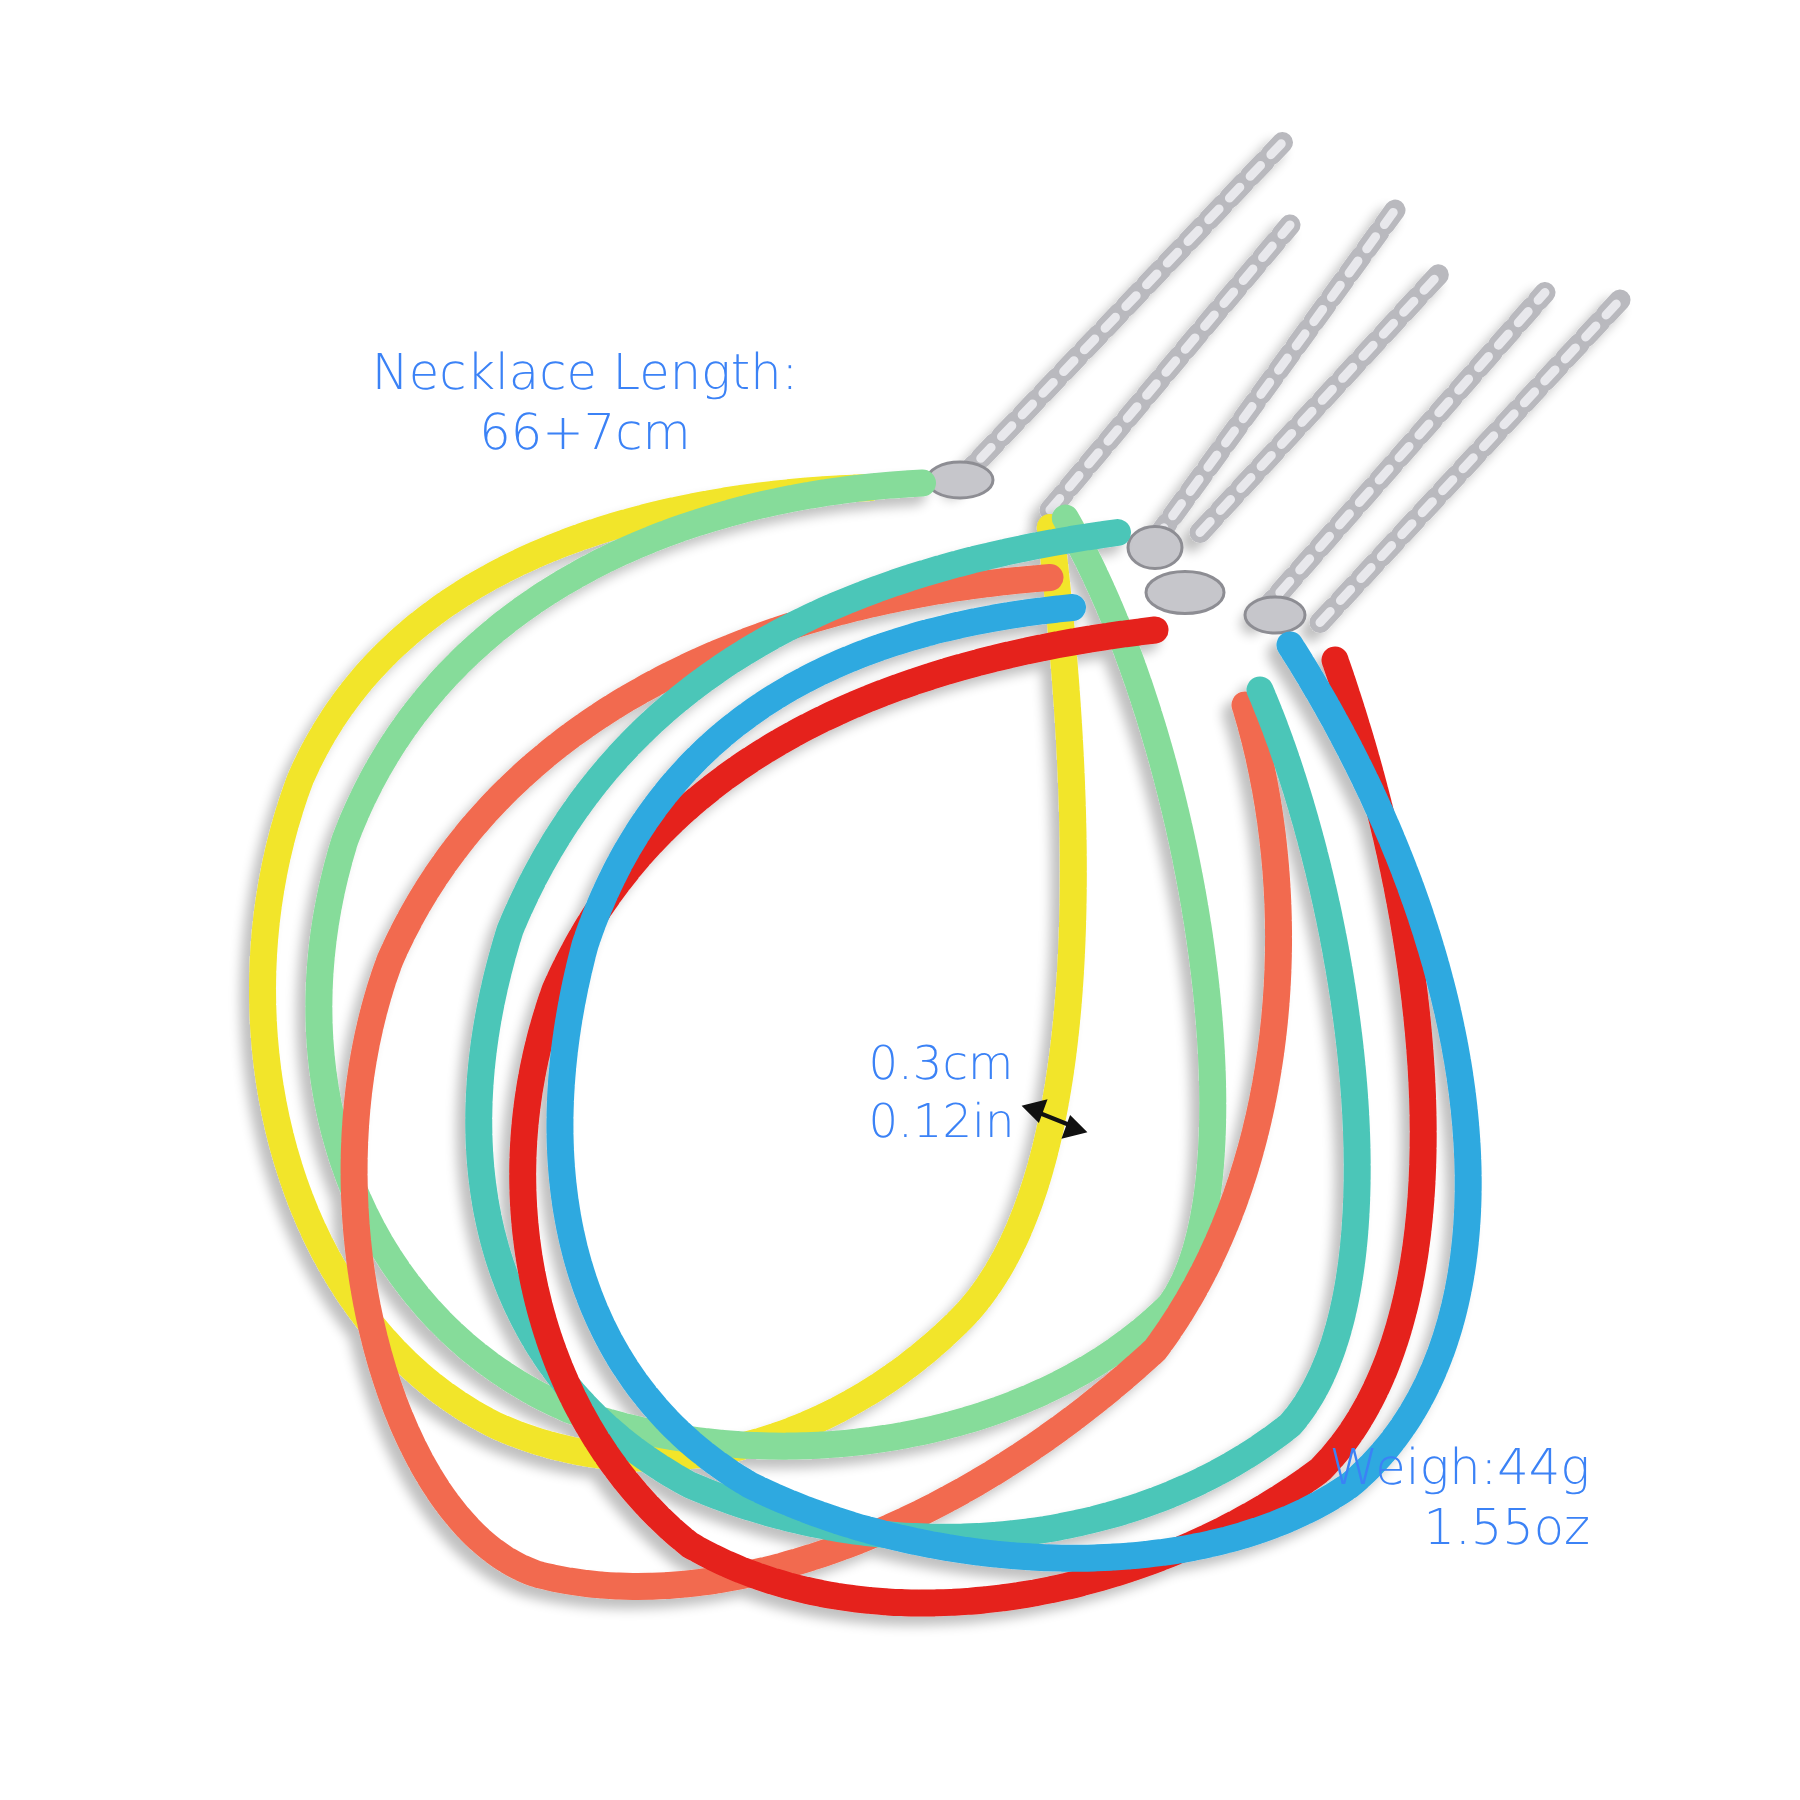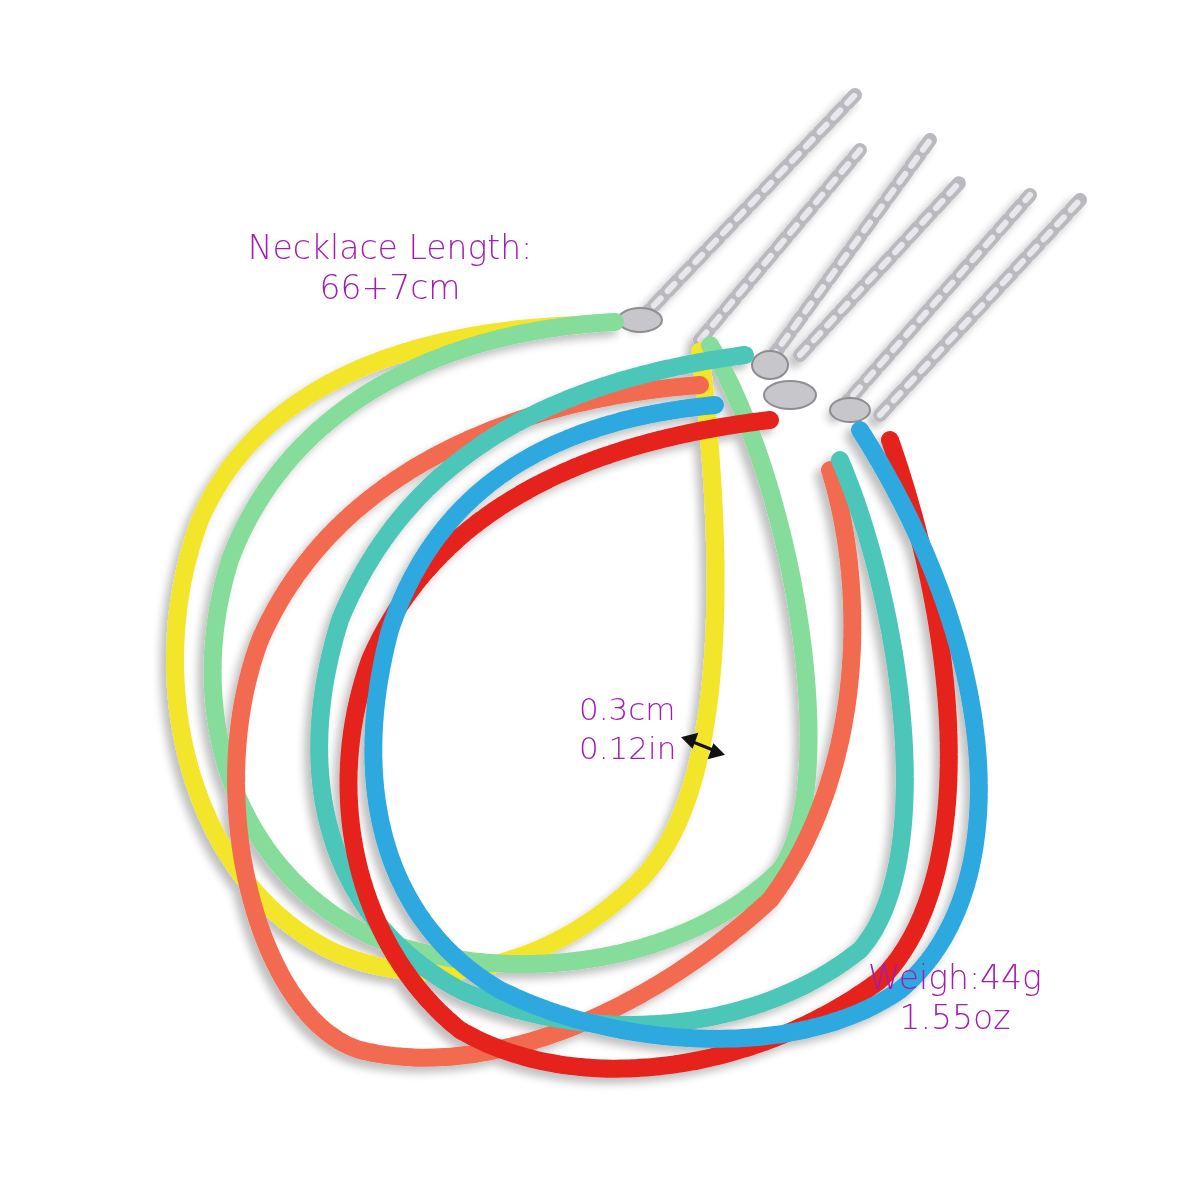--- a/index.html
+++ b/index.html
@@ -1,21 +1,21 @@
 <!DOCTYPE html>
 <html><head>
 <meta charset="utf-8">
 <style>
   html, body { margin: 0; padding: 0; background: #ffffff; }
   body { width: 1200px; height: 1200px; position: relative; overflow: hidden; font-family: "DejaVu Sans", "Liberation Sans", sans-serif; }
   #stage { position: absolute; left: 0; top: 0; width: 1200px; height: 1200px; }
-  .label { position: absolute; color: #a21caf; font-weight: 300; line-height: 1.2; }
+  .label { position: absolute; color: #3b82f6; font-weight: 300; line-height: 1.2; }
   .length-label { left: 220px; top: 228px; width: 340px; text-align: center; font-size: 33px; }
   .bead-label { left: 579px; top: 690px; font-size: 31px; line-height: 1.25; }
-  .weight-label { left: 850px; top: 958px; width: 210px; text-align: center; font-size: 33px; }
+  .weight-label { left: 850px; top: 958px; width: 210px; text-align: right; font-size: 33px; }
   .line { display: block; }
 </style>
 </head>
 <body>
 
 <div id="stage">
   <svg width="1200" height="1200" viewBox="0 0 1200 1200">
     <defs>
       <filter id="shadow" x="-10%" y="-10%" width="120%" height="120%">
         <feGaussianBlur in="SourceAlpha" stdDeviation="4"></feGaussianBlur>

